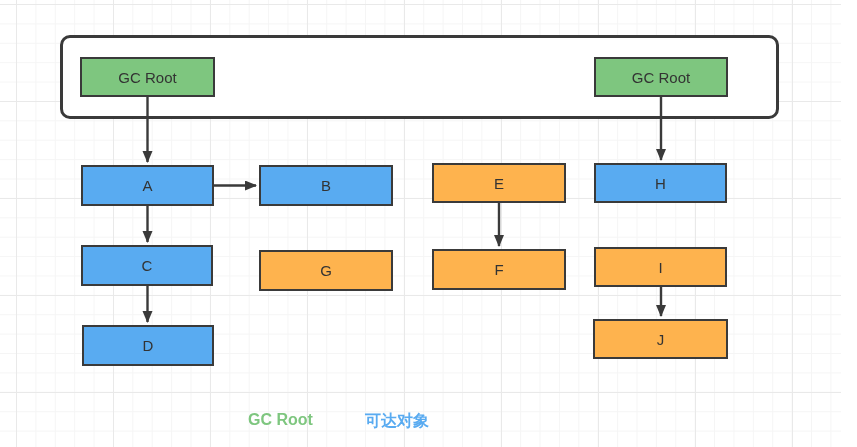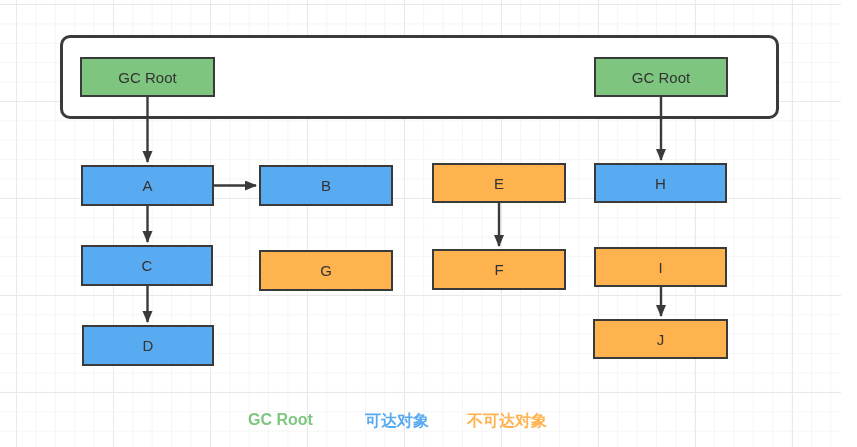--- a/index.html
+++ b/index.html
@@ -118,15 +118,14 @@
     <line x1="214" y1="185.5" x2="256" y2="185.5" marker-end="url(#arrow)"></line>
     <line x1="147.5" y1="206" x2="147.5" y2="242" marker-end="url(#arrow)"></line>
     <line x1="147.5" y1="286" x2="147.5" y2="322" marker-end="url(#arrow)"></line>
     <line x1="499" y1="203" x2="499" y2="246" marker-end="url(#arrow)"></line>
     <line x1="661" y1="97" x2="661" y2="160" marker-end="url(#arrow)"></line>
     <line x1="661" y1="287" x2="661" y2="316" marker-end="url(#arrow)"></line>
   </svg>
 
   <div class="legend-item gc-root">GC Root</div>
   <div class="legend-item reachable">可达对象</div>
-  <div class="legend-item unreachable">不可达对象</div>
 
 </div>
 
 </body></html>

